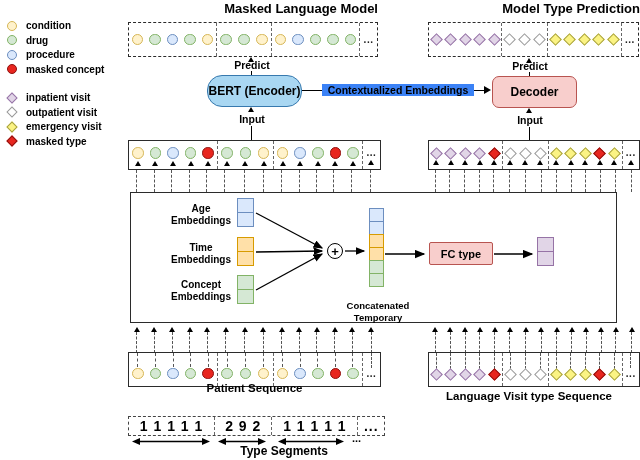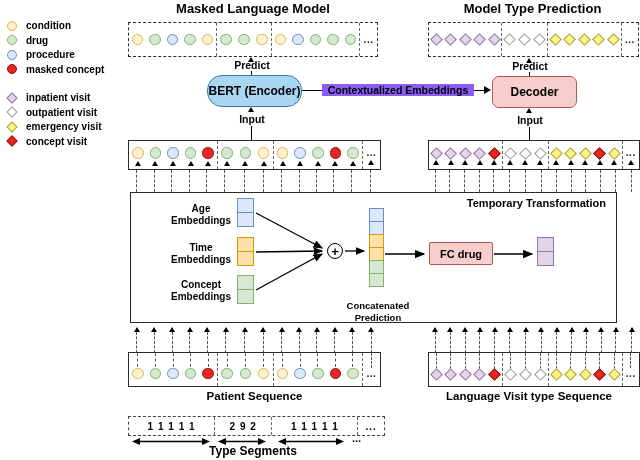--- a/index.html
+++ b/index.html
@@ -1,20 +1,20 @@
 <!DOCTYPE html>
 <html><head>
 <meta charset="utf-8">
 <style>
   *{box-sizing:border-box;margin:0;padding:0}
   html,body{width:640px;height:460px}
   body{position:relative;background:#fff;font-family:"Liberation Sans",sans-serif;
        font-weight:700;color:#000;overflow:hidden}
   .abs{position:absolute}
-  .ctr{text-align:center}
+  .ctr{text-align:right}
   
   .title{font-size:13px}
   .lbl{font-size:10.5px;line-height:12px;text-align:center}
   .lbl2{white-space:pre-line;font-size:10px;line-height:11.5px;text-align:center}
   .seq-label{font-size:11.5px;text-align:center}
   
   .lg{display:flex;flex-direction:column;gap:3.5px}
   .lg-item{display:flex;align-items:center;gap:9px;height:11px}
   .marker{display:inline-block;flex:0 0 auto}
   .marker.circle{width:10px;height:10px;border-radius:50%;border:1.5px solid}
@@ -50,23 +50,23 @@
   .pink{border-radius:7px;border:1.5px solid #B85450;background:#F8CECC}
   .fc{border-radius:2px;font-size:11px}
   .vseg{position:absolute;width:0;border-left:1.5px solid #000}
   .hseg{position:absolute;height:0;border-top:1.4px solid #000}
   .bigbox{position:absolute;border:1.2px solid #2b2b2b;background:#fff}
   .stack{position:absolute;display:flex;flex-direction:column}
   .stack span{display:block;border:1px solid;margin-top:-1px}
   .stack span:first-child{margin-top:0}
   .plus{position:absolute;width:16px;height:16px;border:1.6px solid #000;border-radius:50%;
         display:flex;align-items:center;justify-content:center;font-size:13px;line-height:13px;background:#fff}
-  .whitebg{background:#8b5cf6}
+  .whitebg{background:#3b82f6}
   .vs-box{display:flex;border:1.5px dashed #444;background:#fff}
-  .vs-comp{flex:1;display:flex;align-items:center;justify-content:center;font-size:10px;letter-spacing:1px}
+  .vs-comp{flex:1;display:flex;align-items:center;justify-content:center;font-size:14px;letter-spacing:1px}
   .vs-comp + .vs-comp{border-left:1.5px dashed #666}
 </style>
 </head>
 <body>
 
 <div class="abs lg" style="left:7px;top:20px">
     <div class="lg-item">
       <span class="marker circle" style="background: rgb(255, 242, 204); border-color: rgb(214, 182, 86);"></span>
       <span class="lg-label">condition</span>
     </div>
@@ -91,21 +91,21 @@
     <div class="lg-item">
       <span class="marker diamond" style="background: rgb(255, 255, 255); border-color: rgb(153, 153, 153);"></span>
       <span class="lg-label">outpatient visit</span>
     </div>
     <div class="lg-item">
       <span class="marker diamond" style="background: rgb(251, 243, 131); border-color: rgb(166, 160, 63);"></span>
       <span class="lg-label">emergency visit</span>
     </div>
     <div class="lg-item">
       <span class="marker diamond" style="background: rgb(232, 38, 31); border-color: rgb(143, 16, 13);"></span>
-      <span class="lg-label">concept visit</span>
+      <span class="lg-label">masked type</span>
     </div>
   </div>
 
 <div class="abs title ctr" style="left:128px;top:1px;width:250px">Masked Language Model</div>
 <div class="abs title ctr" style="left:425px;top:1px;width:215px">Model Type Prediction</div>
 
 <div class="abs row dashedbox mode-tokens" style="left:128px;top:22px;width:250px;height:35px">
     <div class="comp" style="flex-grow: 5;">
       <div class="cell">
         <span class="tok circle" style="background: rgb(255, 242, 204); border-color: rgb(214, 182, 86);"></span>
@@ -462,21 +462,20 @@
       </div>
     </div>
     <div class="comp" style="flex-grow: 1.2;">
       <div class="cell">
         <span class="vline"></span>
       </div>
     </div>
   </div>
 
 <div class="bigbox" style="left:130px;top:192px;width:487px;height:131px">
-  <div class="abs" style="right:10px;top:4px;font-size:11px">Temporary Transformation</div>
 
   <div class="abs lbl2" style="left:25px;top:10px;width:90px">Age
 Embeddings</div>
   <div class="stack" style="left:106px;top:5px">
     <span style="width:17px;height:15px;background:#DAE8FC;border-color:#6C8EBF"></span>
     <span style="width:17px;height:15px;background:#DAE8FC;border-color:#6C8EBF"></span>
   </div>
 
   <div class="abs lbl2" style="left:25px;top:49px;width:90px">Time
 Embeddings</div>
@@ -496,23 +495,23 @@
 
   <div class="stack" style="left:238px;top:15px">
     <span style="width:15px;height:14px;background:#DAE8FC;border-color:#6C8EBF"></span>
     <span style="width:15px;height:14px;background:#DAE8FC;border-color:#6C8EBF"></span>
     <span style="width:15px;height:14px;background:#FFE0A8;border-color:#D79B00"></span>
     <span style="width:15px;height:14px;background:#FFE0A8;border-color:#D79B00"></span>
     <span style="width:15px;height:14px;background:#D5E8D4;border-color:#82B366"></span>
     <span style="width:15px;height:14px;background:#D5E8D4;border-color:#82B366"></span>
   </div>
   <div class="abs lbl2" style="left:200px;top:107px;width:94px;font-size:9.5px">Concatenated
-Prediction</div>
-
-  <div class="node pink fc" style="left:298px;top:49px;width:64px;height:23px">FC drug</div>
+Temporary</div>
+
+  <div class="node pink fc" style="left:298px;top:49px;width:64px;height:23px">FC type</div>
 
   <div class="stack" style="left:406px;top:44px">
     <span style="width:17px;height:15px;background:#E1D5E7;border-color:#9673A6"></span>
     <span style="width:17px;height:15px;background:#E1D5E7;border-color:#9673A6"></span>
   </div>
 
   <svg class="abs" style="left:0;top:0" width="487" height="131" viewBox="0 0 487 131">
     <defs>
       <marker id="ah" markerWidth="9" markerHeight="8" refX="6.5" refY="3" orient="auto">
         <path d="M0,0 L7.5,3 L0,6 z" fill="#000"></path>
@@ -786,21 +785,21 @@
       </div>
     </div>
     <div class="comp" style="flex-grow: 1.2;">
       <div class="cell">
         <span class="vline"></span>
         <span class="tok dots">...</span>
       </div>
     </div>
   </div>
 
-<div class="abs seq-label" style="left:128px;top:390px;width:253px">Patient Sequence</div>
+<div class="abs seq-label" style="left:128px;top:382px;width:253px">Patient Sequence</div>
 <div class="abs seq-label" style="left:418px;top:390px;width:222px">Language Visit type Sequence</div>
 
 <div class="abs vs-box" style="left:128px;top:416px;width:257px;height:20px">
   <div class="vs-comp" style="flex-grow:5">1 1 1 1 1</div>
   <div class="vs-comp" style="flex-grow:3.3">2 9 2</div>
   <div class="vs-comp" style="flex-grow:5">1 1 1 1 1</div>
   <div class="vs-comp" style="flex-grow:1.5">...</div>
 </div>
 
 <svg class="abs" style="left:128px;top:436px" width="260" height="14" viewBox="0 0 260 14">

